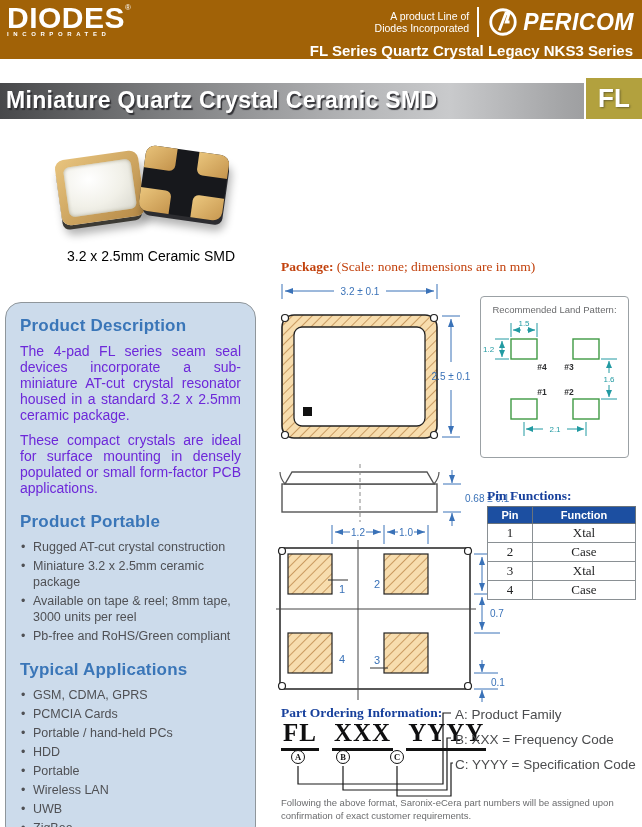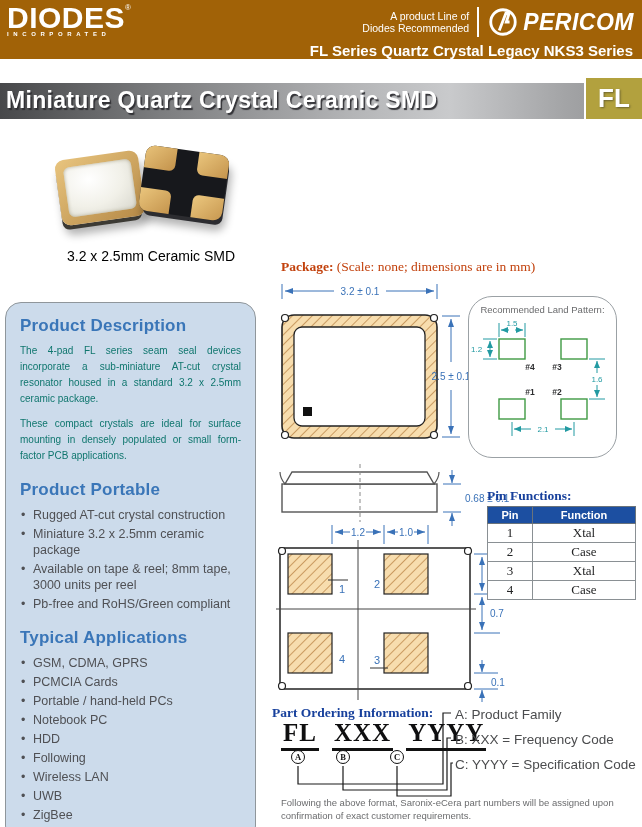--- a/index.html
+++ b/index.html
@@ -43,54 +43,54 @@
   .pad.tr { right:-3px; top:-3px; border-bottom-left-radius:6px; }
   .pad.bl { left:-3px; bottom:-3px; border-top-right-radius:6px; }
   .pad.br { right:-3px; bottom:-3px; border-top-left-radius:6px; }
   .photo-caption { position:absolute; left:25px; top:248px; width:210px; text-align:right;
     font-size:14px; color:#000000; }
 
   
   .sidebar { position:absolute; left:5px; top:302px; width:251px; height:540px; background:#ccdbeb;
     border:1px solid #8f969b; border-radius:16px; padding:13px 14px; }
   .sb-title { font-size:17px; font-weight:800; color:#3a76b8; margin-bottom:7px; letter-spacing:0.2px; }
-  .sb-para { font-size:10px; line-height:16px; color:#0f766e; text-align:justify; margin-bottom:9px; }
+  .sb-para { font-size:14px; line-height:16px; color:#6d28d9; text-align:justify; margin-bottom:9px; }
   .sb-section { margin-top:16px; }
   .sb-list { list-style:none; }
   .sb-list li { position:relative; padding-left:13px; font-size:12.5px; line-height:16px;
     color:#4f5054; margin-bottom:3px; }
   .sb-list li::before { content:"\2022"; position:absolute; left:1px; top:0; color:#4f5054; }
 
   
   .pkg-heading { position:absolute; left:281px; top:259px; font-family:"Liberation Serif", serif;
     font-size:13.5px; color:#c2410c; }
   .pkg-heading b { font-weight:bold; }
   .svg-abs { position:absolute; }
   .dimtext { font-family:"Liberation Sans", sans-serif; font-size:10px; fill:#3a72b8; }
   .padnum { font-family:"Liberation Sans", sans-serif; font-size:11px; fill:#3a72b8; }
 
   
-  .land-box { position:absolute; left:468px; top:296px; width:149px; height:162px; background:#fff;
-    border:1.5px solid #9ba1a5; border-radius:24px; }
+  .land-box { position:absolute; left:480px; top:296px; width:149px; height:162px; background:#fff;
+    border:1.5px solid #9ba1a5; border-radius:4px; }
   .land-title { text-align:center; font-size:9.5px; color:#6a6b6d; padding-top:7px; }
   .lp-dim { font-family:"Liberation Sans", sans-serif; font-size:8px; fill:#229aa2; }
   .lp-lab { font-family:"Liberation Sans", sans-serif; font-size:8.5px; font-weight:bold; fill:#2e2f31; }
 
   
   .pin-heading { position:absolute; left:487px; top:488px; font-family:"Liberation Serif", serif;
     font-size:13.5px; font-weight:bold; color:#17409c; }
   .pin-table { position:absolute; left:487px; top:506px; width:149px; border-collapse:collapse; }
   .pin-table th { background:#1c4fa1; color:#fff; font-family:"Liberation Sans", sans-serif;
     font-size:11px; font-weight:bold; height:17px; border:1px solid #6a7araa; border:1px solid #6a737a; }
   .pin-table td { background:#fff; font-family:"Liberation Serif", serif; font-size:13px; color:#232425;
     text-align:center; height:19px; border:1px solid #8a9094; }
   .pin-table .c1 { width:45px;margin-left:42px; }
 
   
-  .ord-heading { position:absolute; left:272px; top:705px; font-family:"Liberation Serif", serif;
+  .ord-heading { position:absolute; left:281px; top:705px; font-family:"Liberation Serif", serif;
     font-size:13.5px; font-weight:bold; color:#17409c; z-index:3; }
   .ord-code { position:absolute; left:281px; top:719px; z-index:3; }
   .ord-code span { display:inline-block; font-family:"Liberation Serif", serif; font-size:25px;
     font-weight:bold; color:#0f0f10; letter-spacing:1px; border-bottom:3.5px solid #111;
     padding:0 2px 1px 2px; margin-right:13px; }
   .ord-circle { position:absolute; width:14px; height:14px; border:1.5px solid #111; border-radius:50%;
     background:#fff; font-family:"Liberation Serif", serif; font-size:8.5px; font-weight:bold; color:#111;
     text-align:center; line-height:12px; z-index:3; }
   .ord-legend { position:absolute; left:455px; top:702px; font-size:13.5px; line-height:25px;
     color:#4b4c4e; z-index:3; white-space:nowrap; }
@@ -103,21 +103,21 @@
 <div class="page">
 
   <div class="hdr">
     <div class="diodes">
       <div><span class="diodes-word">DIODES</span><span class="diodes-reg">®</span></div>
       <div class="diodes-sub">INCORPORATED</div>
     </div>
     <div class="hdr-right-top">
       <div class="prodline">
         <div>A product Line of</div>
-        <div>Diodes Recommended</div>
+        <div>Diodes Incorporated</div>
       </div>
       <div class="hdr-divider"></div>
       <div class="pericom">
         <svg width="32" height="32" viewBox="0 0 34 34">
           <circle cx="17" cy="17" r="13" stroke="#fff" stroke-width="3" fill="none"></circle>
           <path d="M13 26 L20 8 l3.5 0 l-3 9 l3.5 0" stroke="#fff" stroke-width="3" fill="none"></path>
         </svg>
         <span class="pericom-word">PERICOM</span>
       </div>
     </div>
@@ -159,23 +159,22 @@
         <li>Pb-free and RoHS/Green compliant</li>
       </ul>
     </div>
 
     <div class="sb-section">
       <div class="sb-title">Typical Applications</div>
       <ul class="sb-list">
         <li>GSM, CDMA, GPRS</li>
         <li>PCMCIA Cards</li>
         <li>Portable / hand-held PCs</li>
-        <li>Notebook PC</li>
         <li>HDD</li>
-        <li>Following</li>
+        <li>Portable</li>
         <li>Wireless LAN</li>
         <li>UWB</li>
         <li>ZigBee</li>
 
       </ul>
     </div>
   </div>
 
   <div class="pkg-heading">
     <b>Package:</b>

